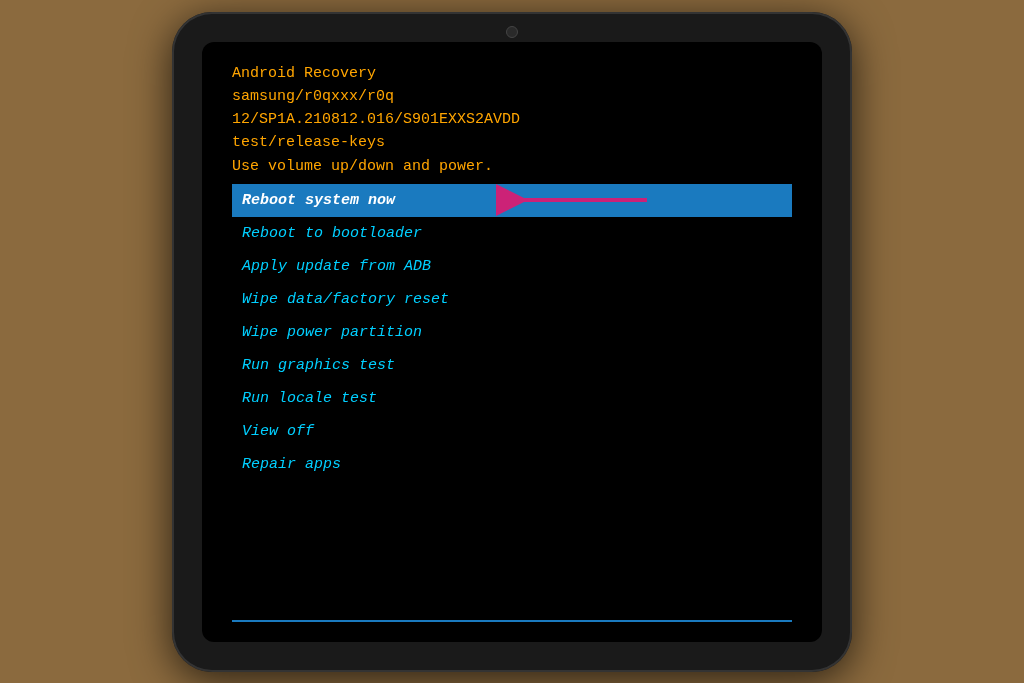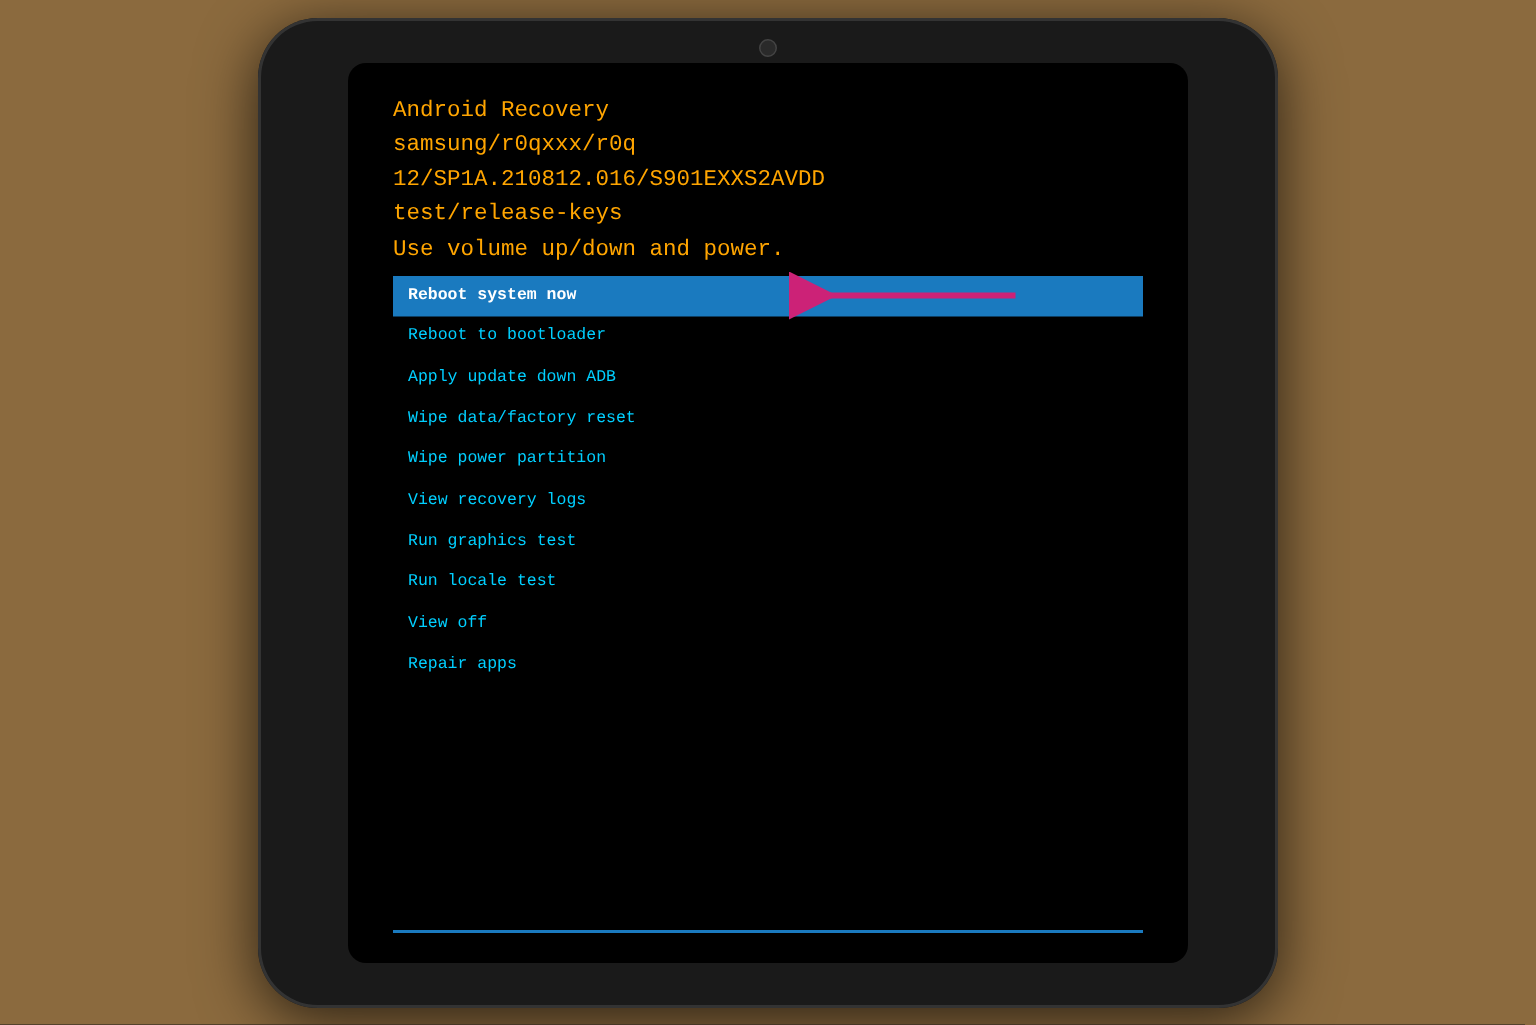--- a/index.html
+++ b/index.html
@@ -33,21 +33,21 @@
       left: 50%;
       transform: translateX(-50%);
       width: 12px;
       height: 12px;
       background: #2a2a2a;
       border-radius: 50%;
       border: 1px solid #444;
     }
 
     .screen {
-      width: 560px;
+      width: 620px;
       height: 600px;
       background: #000;
       border-radius: 12px;
       overflow: hidden;
       position: relative;
       padding: 20px 30px 20px 30px;
     }
 
     .header-info {
       color: #FFA500;
@@ -55,26 +55,27 @@
       line-height: 1.55;
       margin-bottom: 6px;
       font-family: 'Courier New', Courier, monospace;
     }
 
     .menu-list {
       margin-top: 2px;
     }
 
     .menu-item {
-      font-size: 11px;
+      font-size: 15px;
       font-family: 'Courier New', Courier, monospace;
       color: #00CFFF;
       padding: 6px 10px;
       line-height: 1.4;
       cursor: pointer;
+      font-style: italic;
     }
 
     .menu-item.selected {
       background: #1a7abf;
       color: #fff;
       font-weight: bold;
       position: relative;
     }
 
     .bottom-line {
@@ -113,30 +114,27 @@
             </marker>
           </defs>
           <line x1="155" y1="18" x2="20" y2="18" stroke="#CC2277" stroke-width="4" marker-end="url(#arrowhead)"></line>
         </svg>
       </div>
 
       <div class="menu-item">
         <span>Reboot to bootloader</span>
       </div>
       <div class="menu-item">
-        <span>Apply update down ADB</span>
+        <span>Apply update from ADB</span>
       </div>
       <div class="menu-item">
         <span>Wipe data/factory reset</span>
       </div>
       <div class="menu-item">
         <span>Wipe power partition</span>
-      </div>
-      <div class="menu-item">
-        <span>View recovery logs</span>
       </div>
       <div class="menu-item">
         <span>Run graphics test</span>
       </div>
       <div class="menu-item">
         <span>Run locale test</span>
       </div>
       <div class="menu-item">
         <span>View off</span>
       </div>

